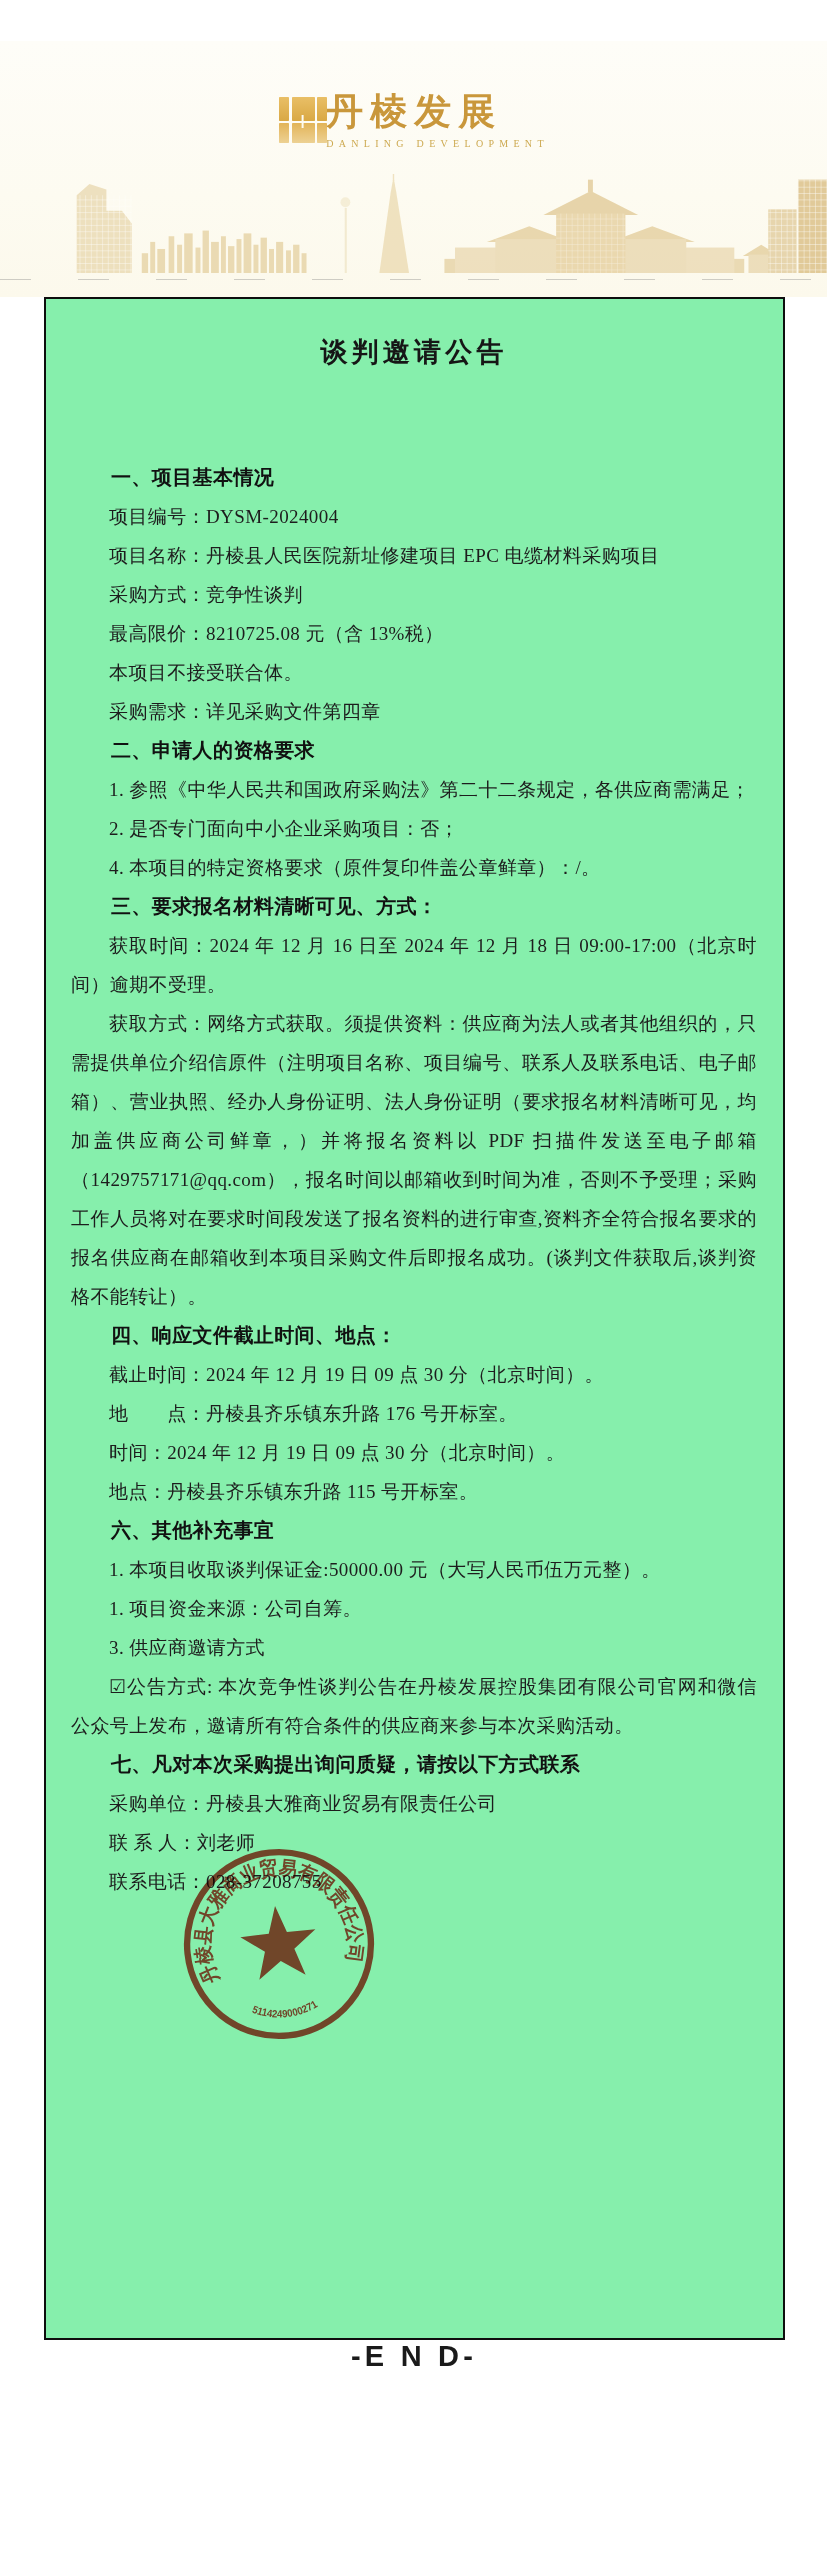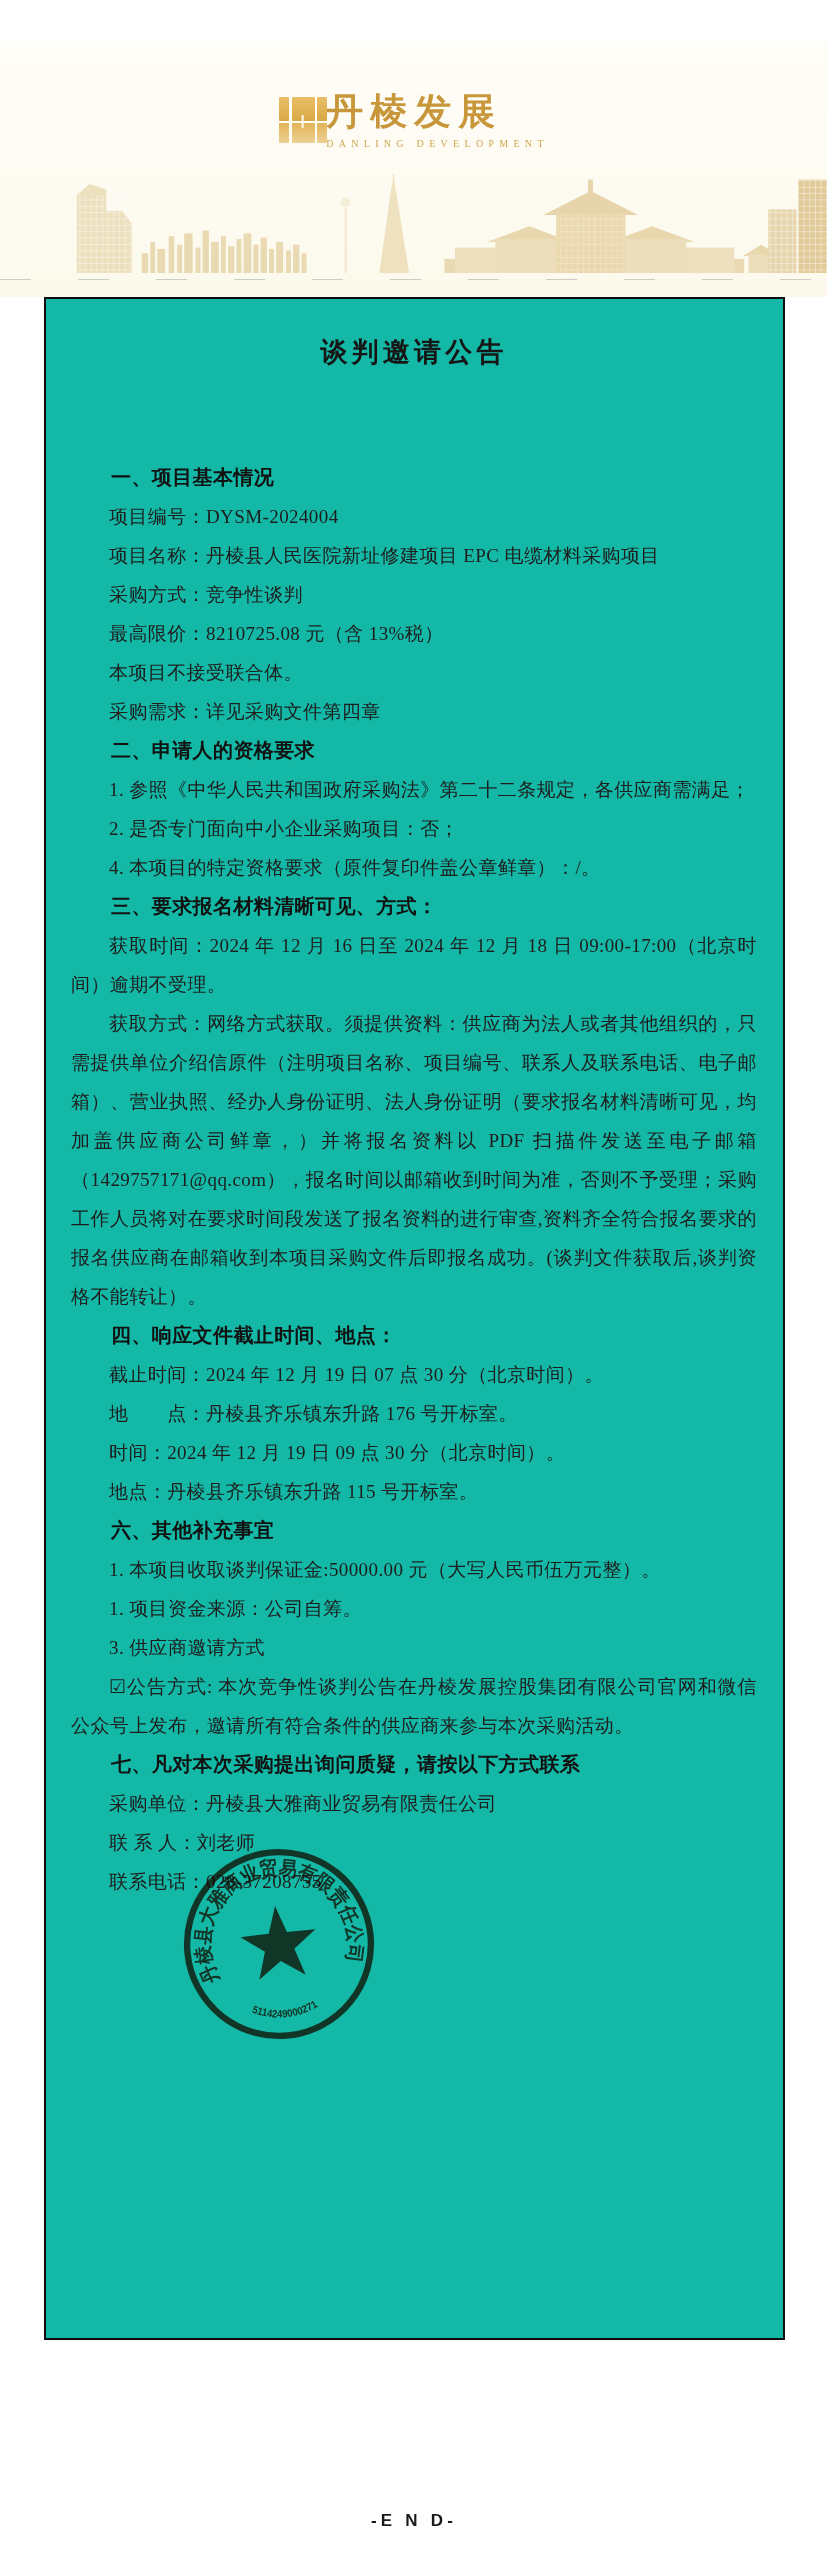--- a/index.html
+++ b/index.html
@@ -69,21 +69,21 @@
     background: repeating-linear-gradient(90deg, rgba(120,120,120,.35) 0 31px, transparent 31px 78px);
   }
 
   
   .doc-box {
     position: relative;
     width: 741px;
     min-height: 2043px;
     margin: 0 auto;
     border: 2.8px solid #0e0e0e;
-    background: #14b8a6;
+    background: #86efac;
     padding: 33px 25.5px 0 25.5px;
   }
   .doc-title {
     font-family: "Liberation Sans", sans-serif;
     font-size: 27px;
     font-weight: 700;
     letter-spacing: 4.2px;
     text-align: center;
     line-height: 40px;
     margin-bottom: 86px;
@@ -113,24 +113,23 @@
     height: 198px;
     transform: rotate(-6deg);
     mix-blend-mode: multiply;
     opacity: 0.92;
     z-index: 5;
     pointer-events: none;
   }
 
   
   .end-label {
-    margin-top: 171px;
     text-align: center;
     font-family: "Liberation Sans", sans-serif;
-    font-size: 17px;
+    font-size: 29px;
     font-weight: 700;
     letter-spacing: 4.2px;
     color: #1a1a1a;
   }
 </style>
 </head>
 <body>
 
 <header class="header">
   <div class="brand">
@@ -218,21 +217,21 @@
     <p>本项目不接受联合体。</p>
     <p>采购需求：详见采购文件第四章</p>
     <p class="h">二、申请人的资格要求</p>
     <p>1. 参照《中华人民共和国政府采购法》第二十二条规定，各供应商需满足；</p>
     <p>2. 是否专门面向中小企业采购项目：否；</p>
     <p>4. 本项目的特定资格要求（原件复印件盖公章鲜章）：/。</p>
     <p class="h">三、要求报名材料清晰可见、方式：</p>
     <p>获取时间：2024 年 12 月 16 日至 2024 年 12 月 18 日 09:00-17:00（北京时间）逾期不受理。</p>
     <p>获取方式：网络方式获取。须提供资料：供应商为法人或者其他组织的，只需提供单位介绍信原件（注明项目名称、项目编号、联系人及联系电话、电子邮箱）、营业执照、经办人身份证明、法人身份证明（要求报名材料清晰可见，均加盖供应商公司鲜章，）并将报名资料以 PDF 扫描件发送至电子邮箱（1429757171@qq.com），报名时间以邮箱收到时间为准，否则不予受理；采购工作人员将对在要求时间段发送了报名资料的进行审查,资料齐全符合报名要求的报名供应商在邮箱收到本项目采购文件后即报名成功。(谈判文件获取后,谈判资格不能转让）。</p>
     <p class="h">四、响应文件截止时间、地点：</p>
-    <p>截止时间：2024 年 12 月 19 日 07 点 30 分（北京时间）。</p>
+    <p>截止时间：2024 年 12 月 19 日 09 点 30 分（北京时间）。</p>
     <p>地　　点：丹棱县齐乐镇东升路 176 号开标室。</p>
     <p>时间：2024 年 12 月 19 日 09 点 30 分（北京时间）。</p>
     <p>地点：丹棱县齐乐镇东升路 115 号开标室。</p>
     <p class="h">六、其他补充事宜</p>
     <p>1.  本项目收取谈判保证金:50000.00 元（大写人民币伍万元整）。</p>
     <p>1.  项目资金来源：公司自筹。</p>
     <p>3.  供应商邀请方式</p>
     <p>☑公告方式: 本次竞争性谈判公告在丹棱发展控股集团有限公司官网和微信公众号上发布，邀请所有符合条件的供应商来参与本次采购活动。</p>
     <p class="h">七、凡对本次采购提出询问质疑，请按以下方式联系</p>
     <p>采购单位：丹棱县大雅商业贸易有限责任公司</p>

